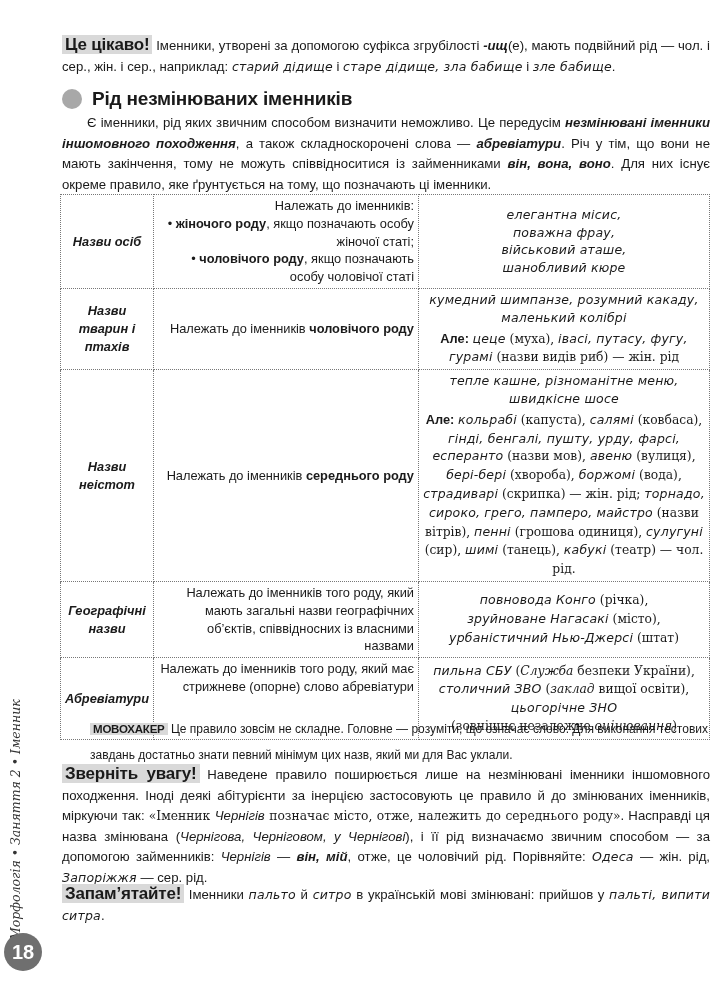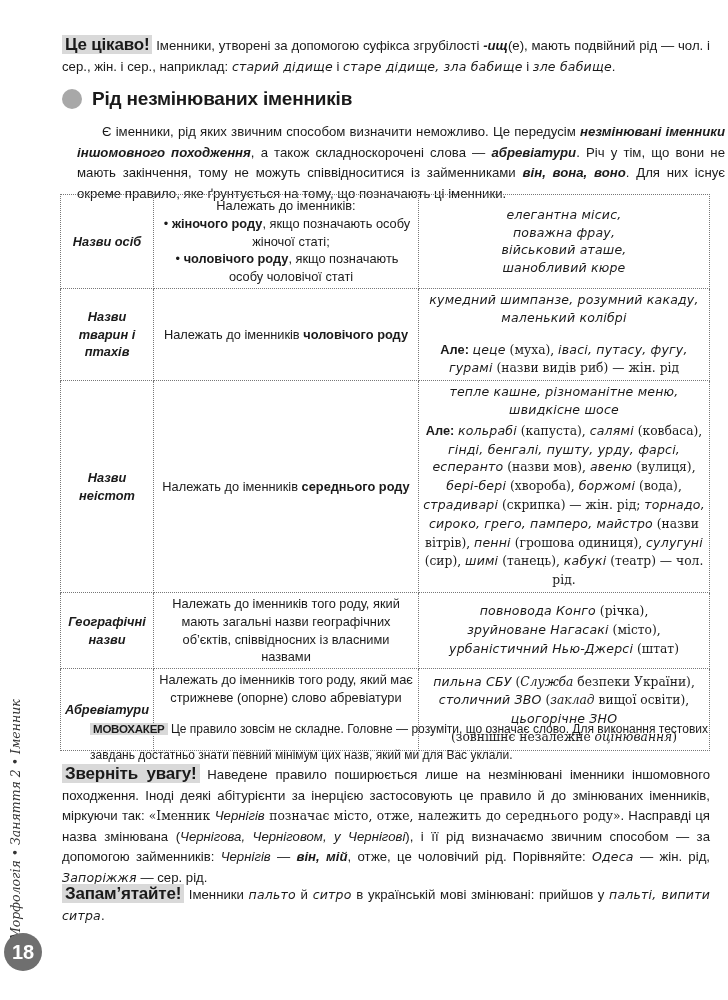--- a/index.html
+++ b/index.html
@@ -11,26 +11,26 @@
   .hw { font-family: "DejaVu Sans", sans-serif; font-style: italic; font-size: 12.5px; letter-spacing: 0.2px; }
   .ser { font-family: "DejaVu Serif", serif; font-size: 12.3px; }
   .bi { font-weight: bold; font-style: italic; }
   .b { font-weight: normal; }
   .i { font-style: italic; }
 
   #interesting { position: absolute; top: 35px; left: 0; width: 648px; }
   #section-head { position: absolute; top: 88px; left: 0; display: flex; align-items: center; }
   #section-head .dot { width: 20px; height: 20px; border-radius: 50%; background: #a8a8a8; margin-right: 10px; }
   #section-head h2 { margin: 0; font-size: 19px; font-weight: bold; letter-spacing: -0.2px; }
-  #intro { position: absolute; top: 122px; left: 0; width: 648px; text-indent: 25px; margin-left: 15px; }
+  #intro { position: absolute; top: 113px; left: 0; width: 648px; text-indent: 25px; }
 
   table.rules { position: absolute; top: 194px; left: -2px; width: 650px; border-collapse: collapse; }
   table.rules td { border: 1px dotted #777; padding: 2px 4px; vertical-align: middle; line-height: 17.8px; font-size: 12.8px; }
   td.cat { width: 72px; text-align: center; font-weight: bold; font-size: 12.5px; font-style: italic; }
-  td.rule { width: 256px; text-align: center; }
+  td.rule { width: 256px; text-align: right; }
   td.ex { text-align: center; }
   .bul { display: block; padding-left: 10px; text-indent: -8px; }
   .bul b { font-weight: bold; }
 
   #hacker { position: absolute; top: 716px; left: 28px; width: 618px; font-size: 12px; line-height: 26px; }
   #hacker .label { font-size: 11.5px; }
   #attention { position: absolute; top: 764px; left: 0; width: 648px; }
   #remember { position: absolute; top: 884px; left: 0; width: 648px; }
 
   #side-running { position: absolute; left: 8px; top: 940px; transform-origin: 0 0; transform: rotate(-90deg);
@@ -72,21 +72,21 @@
 військовий аташе,
 шанобливий кюре</span>
         </td>
       </tr>
 
       <tr style="height:80px">
         <td class="cat">Назви тварин і птахів</td>
         <td class="rule"><span>Належать до іменників </span><b>чоловічого роду</b></td>
         <td class="ex">
           <div class="hw">кумедний шимпанзе, розумний какаду, маленький колібрі</div>
-          <div style="margin-top:14px">
+          <div style="margin-top:3px">
             <b>Але:</b>
             <span class="hw">цеце</span><span class="ser"> (муха), </span><span class="hw">івасі, путасу, фугу, гурамі</span><span class="ser"> (назви видів риб) — жін. рід</span>
           </div>
         </td>
       </tr>
 
       <tr style="height:203px">
         <td class="cat">Назви неістот</td>
         <td class="rule"><span>Належать до іменників </span><b>середнього роду</b></td>
         <td class="ex">

